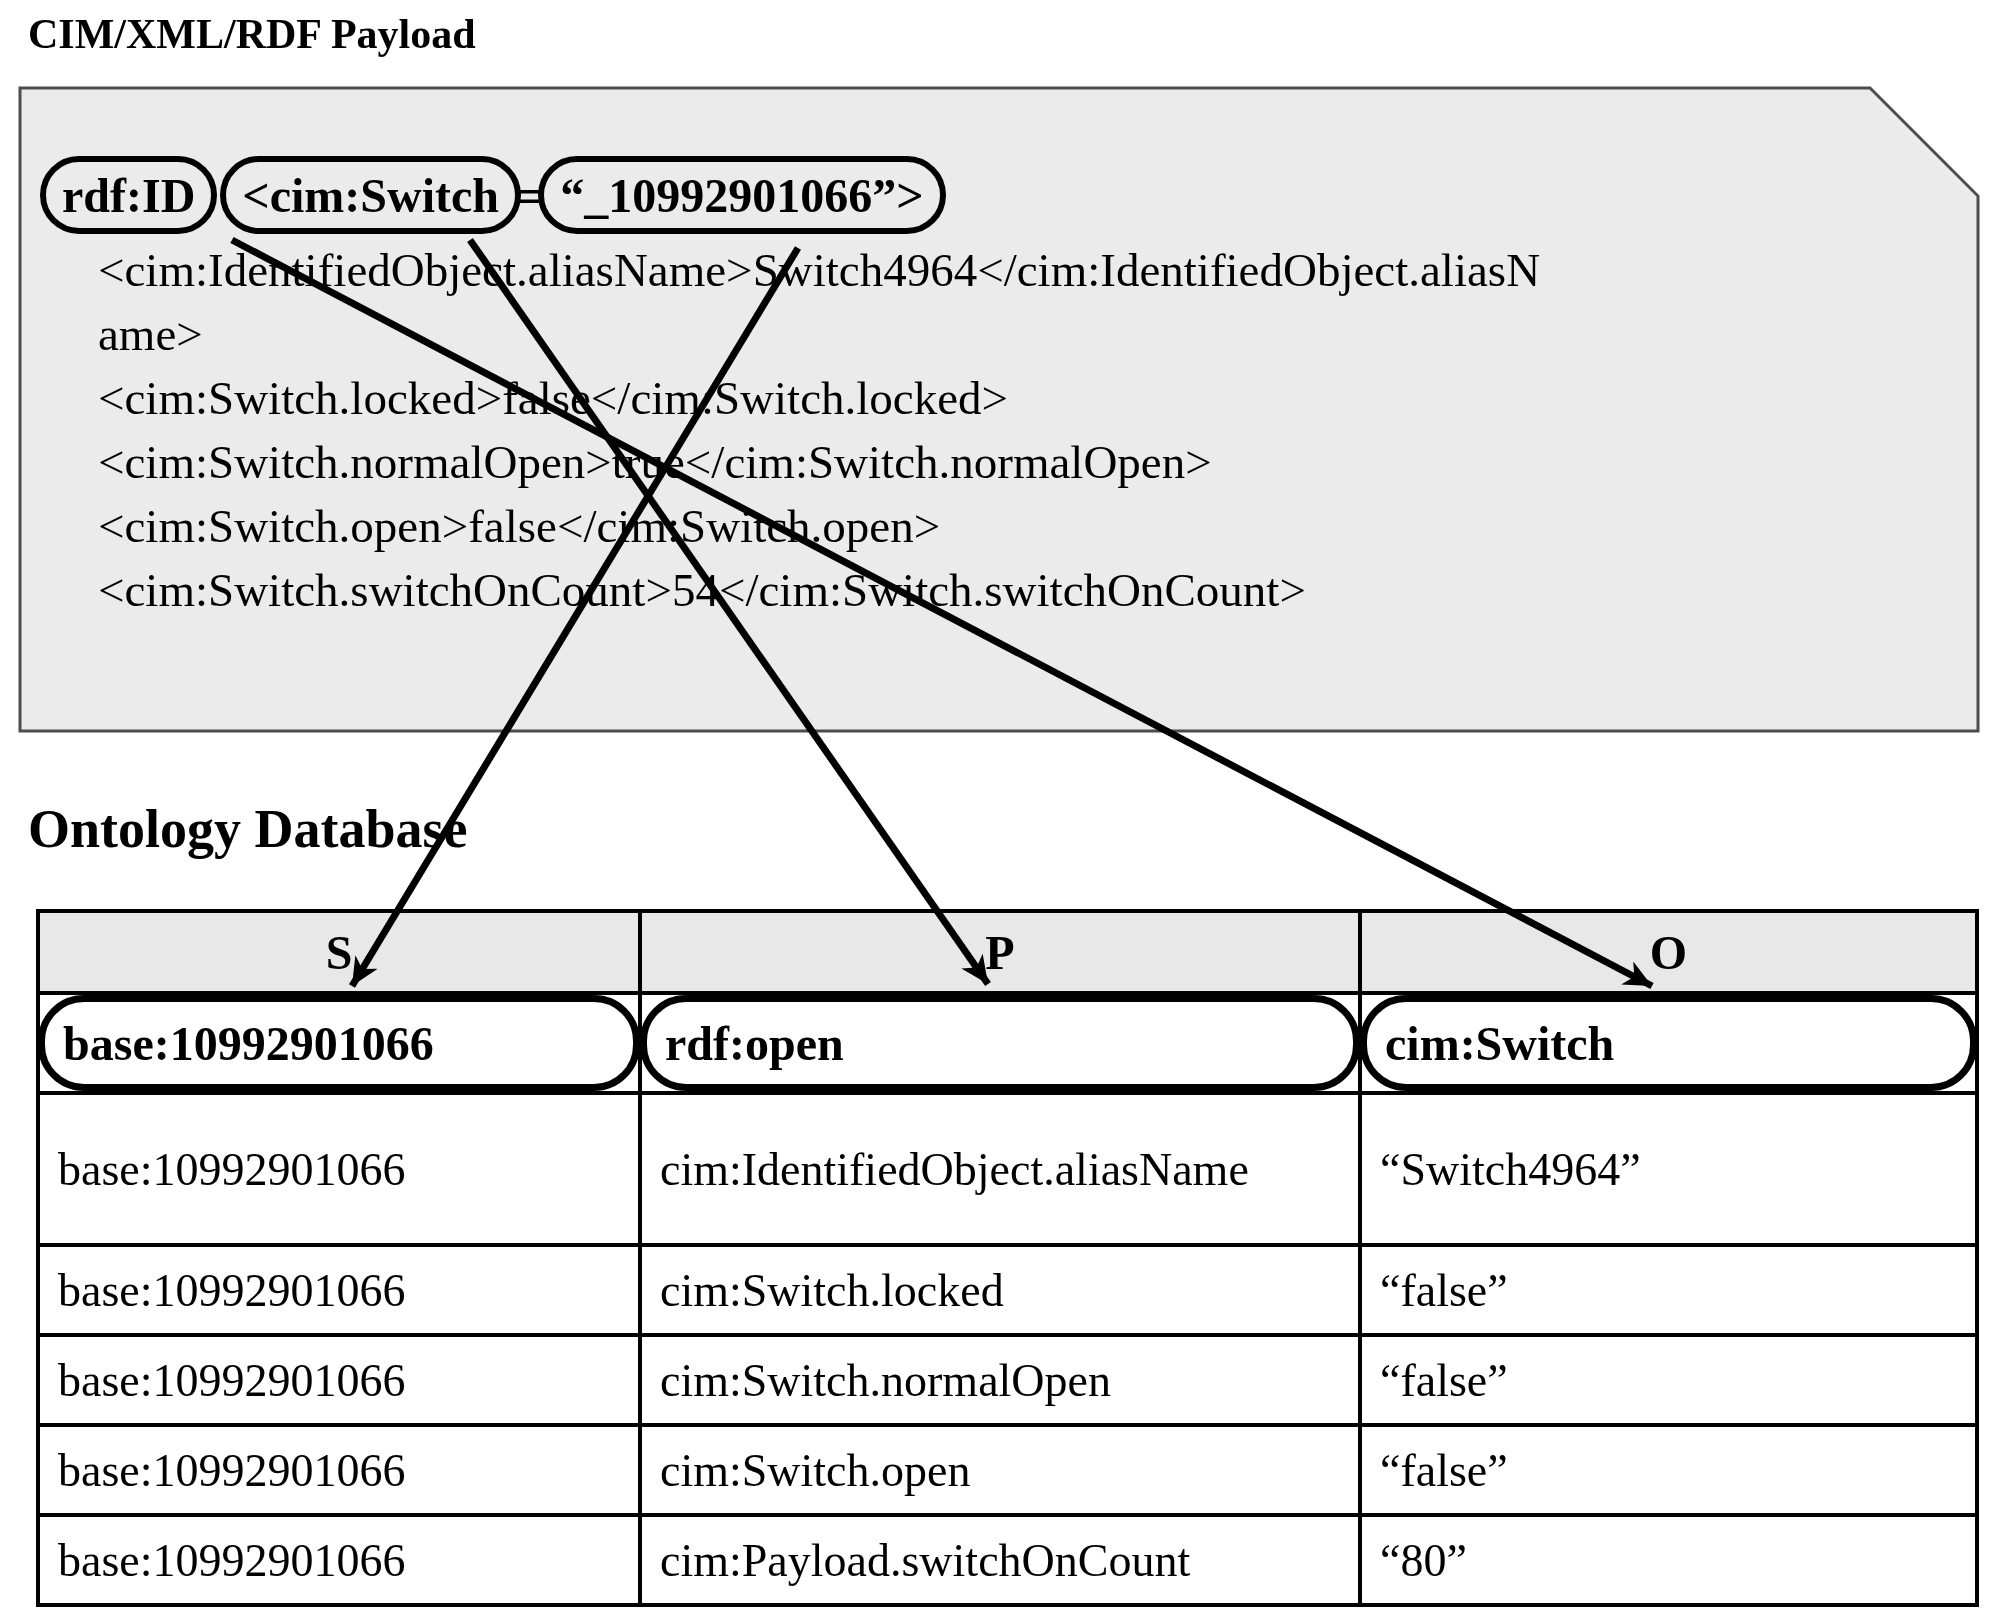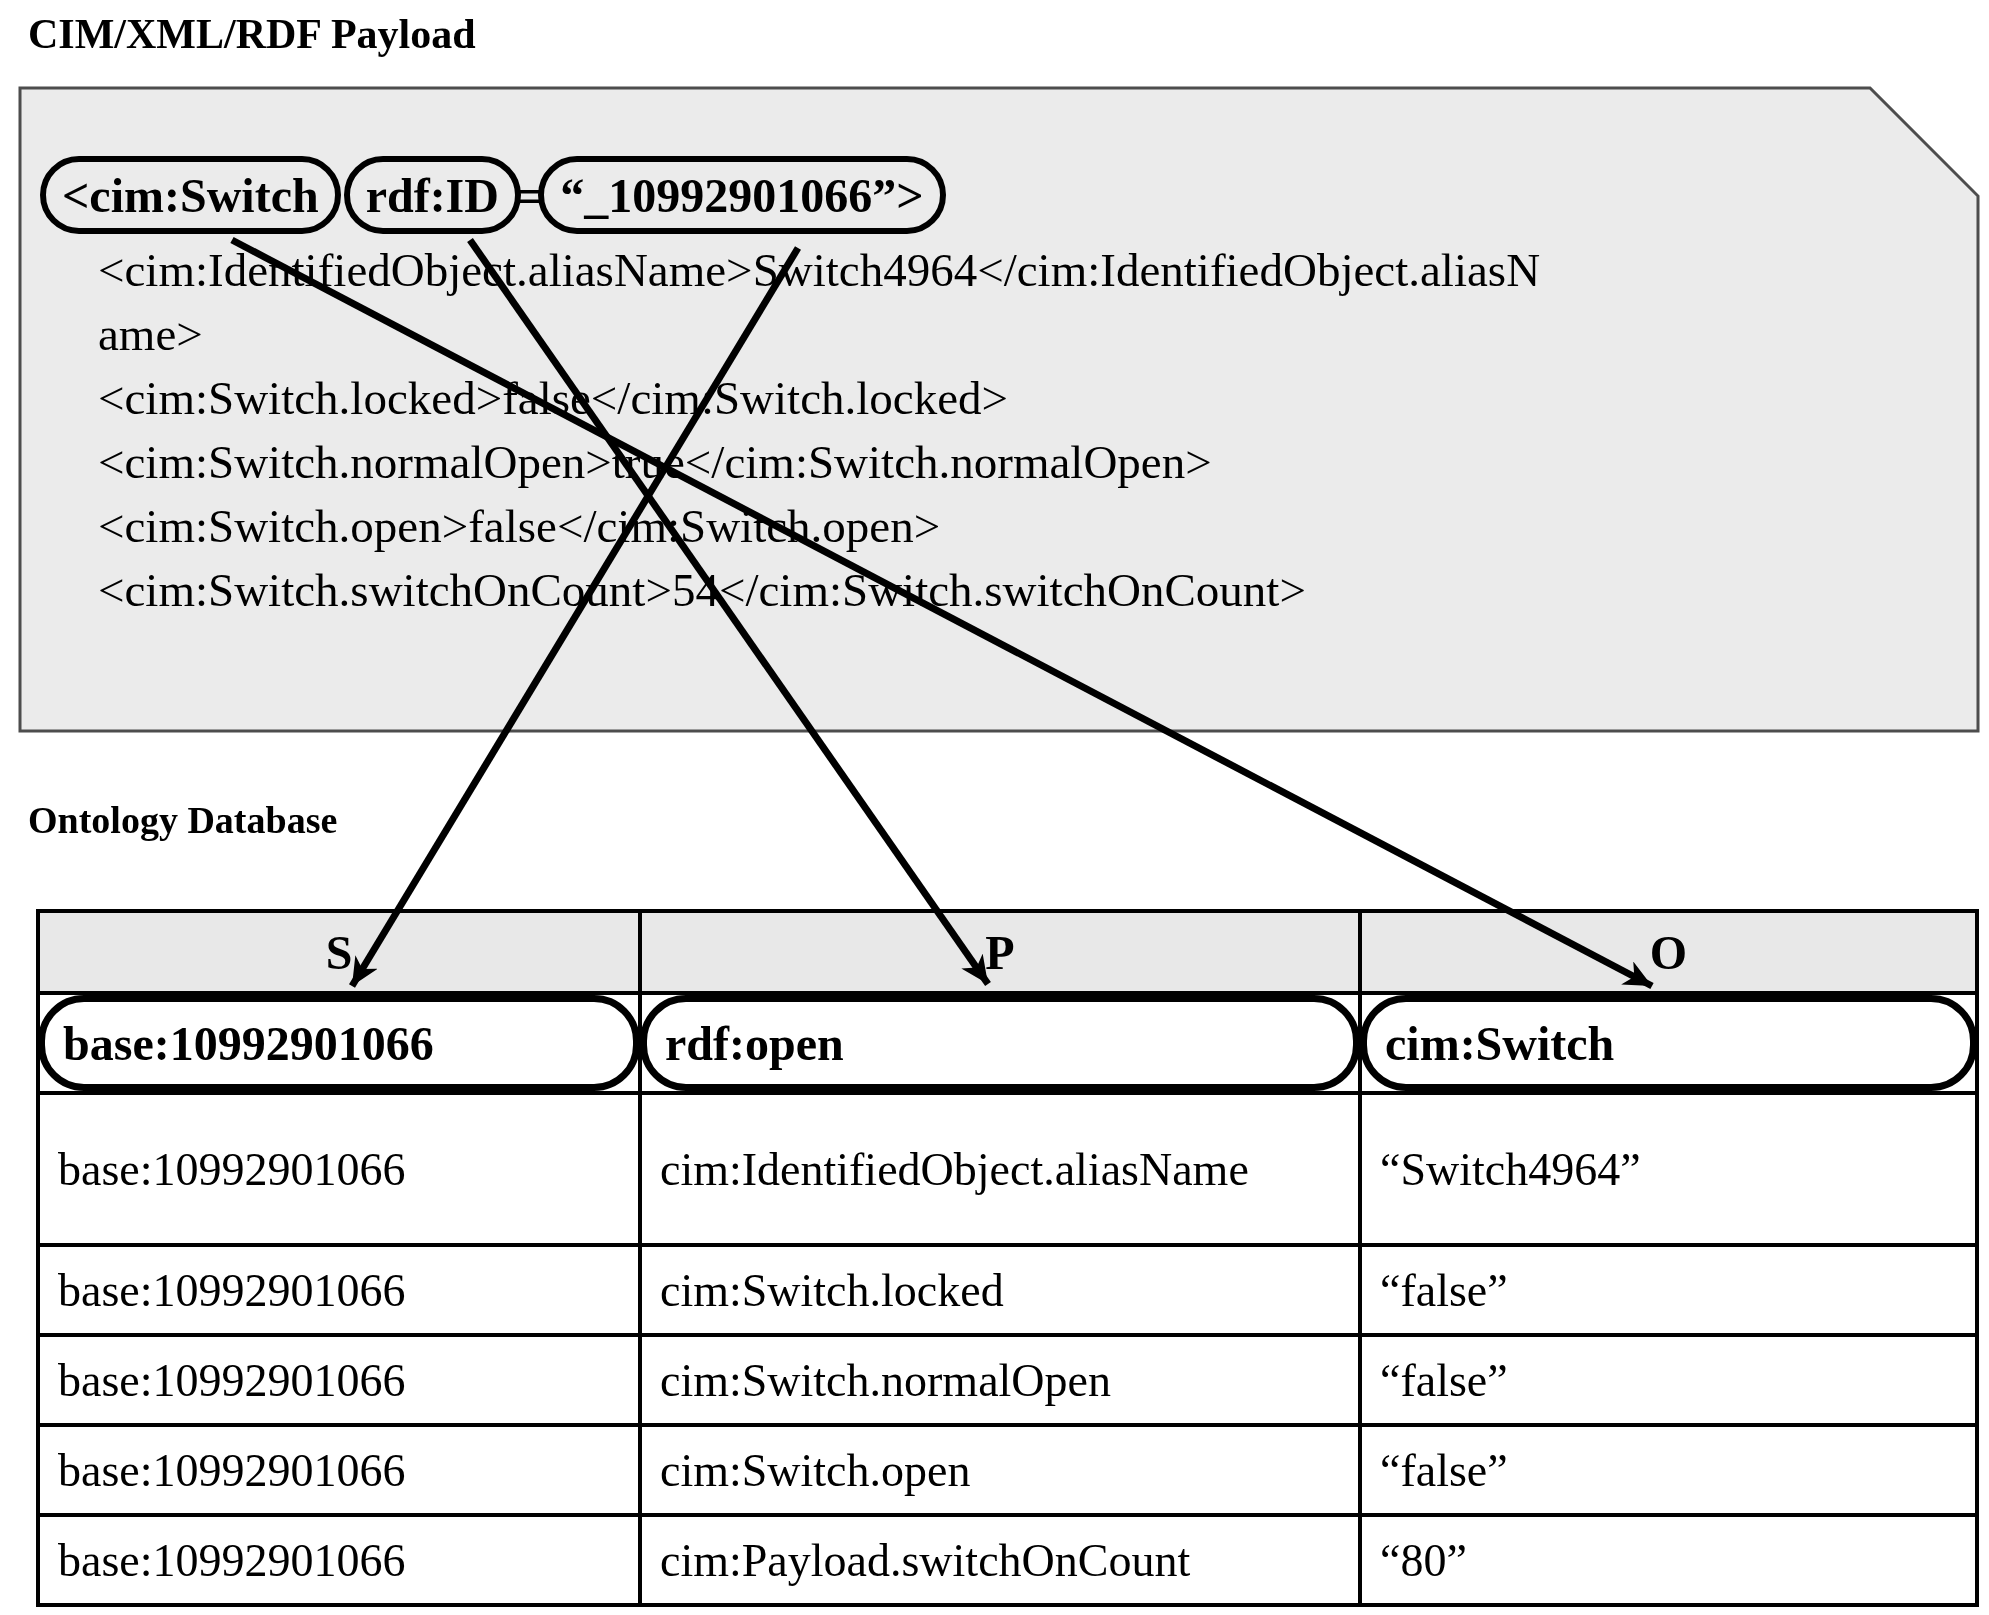--- a/index.html
+++ b/index.html
@@ -14,21 +14,21 @@
   #note-svg, #arrow-svg { position: absolute; left:0; top:0; pointer-events: none; }
   #note-svg { z-index: 0; }
   #arrow-svg { z-index: 5; }
 
   .doc-title {
     position: absolute; left: 28px; top: 10px;
     font-size: 42px; font-weight: bold; z-index: 2;
   }
   .section-title {
     position: absolute; left: 28px; top: 798px;
-    font-size: 38px; font-weight: bold; z-index: 2;
+    font-size: 54px; font-weight: bold; z-index: 2;
   }
 
   .payload-content {
     position: absolute; left: 40px; top: 152px; width: 1880px; z-index: 2;
   }
   .token-line { display: flex; align-items: center; height: 86px; gap: 3px; }
   .token-pill {
     border: 6px solid #000; border-radius: 42px;
     height: 78px; box-sizing: border-box;
     display: flex; align-items: center;
@@ -72,22 +72,22 @@
 <div class="page">
 
   <svg id="note-svg" width="1989" height="1615">
     <polygon points="20,88 1870,88 1978,196 1978,731 20,731" fill="#ebebeb" stroke="#4d4d4d" stroke-width="3"></polygon>
   </svg>
 
   <div class="doc-title">CIM/XML/RDF Payload</div>
 
   <div class="payload-content">
     <div class="token-line">
+      <span class="token-pill">rdf:ID</span>
       <span class="token-pill">&lt;cim:Switch</span>
-      <span class="token-pill">rdf:ID</span>
       <span class="equals-sign">=</span>
       <span class="token-pill">“_10992901066”&gt;</span>
     </div>
     <div id="payload-lines">
         <div class="xml-line indent">&lt;cim:IdentifiedObject.aliasName&gt;Switch4964&lt;/cim:IdentifiedObject.aliasN</div>
         <div class="xml-line indent">ame&gt;</div>
         <div class="xml-line indent">&lt;cim:Switch.locked&gt;false&lt;/cim:Switch.locked&gt;</div>
         <div class="xml-line indent">&lt;cim:Switch.normalOpen&gt;true&lt;/cim:Switch.normalOpen&gt;</div>
         <div class="xml-line indent">&lt;cim:Switch.open&gt;false&lt;/cim:Switch.open&gt;</div>
         <div class="xml-line indent">&lt;cim:Switch.switchOnCount&gt;54&lt;/cim:Switch.switchOnCount&gt;</div>

